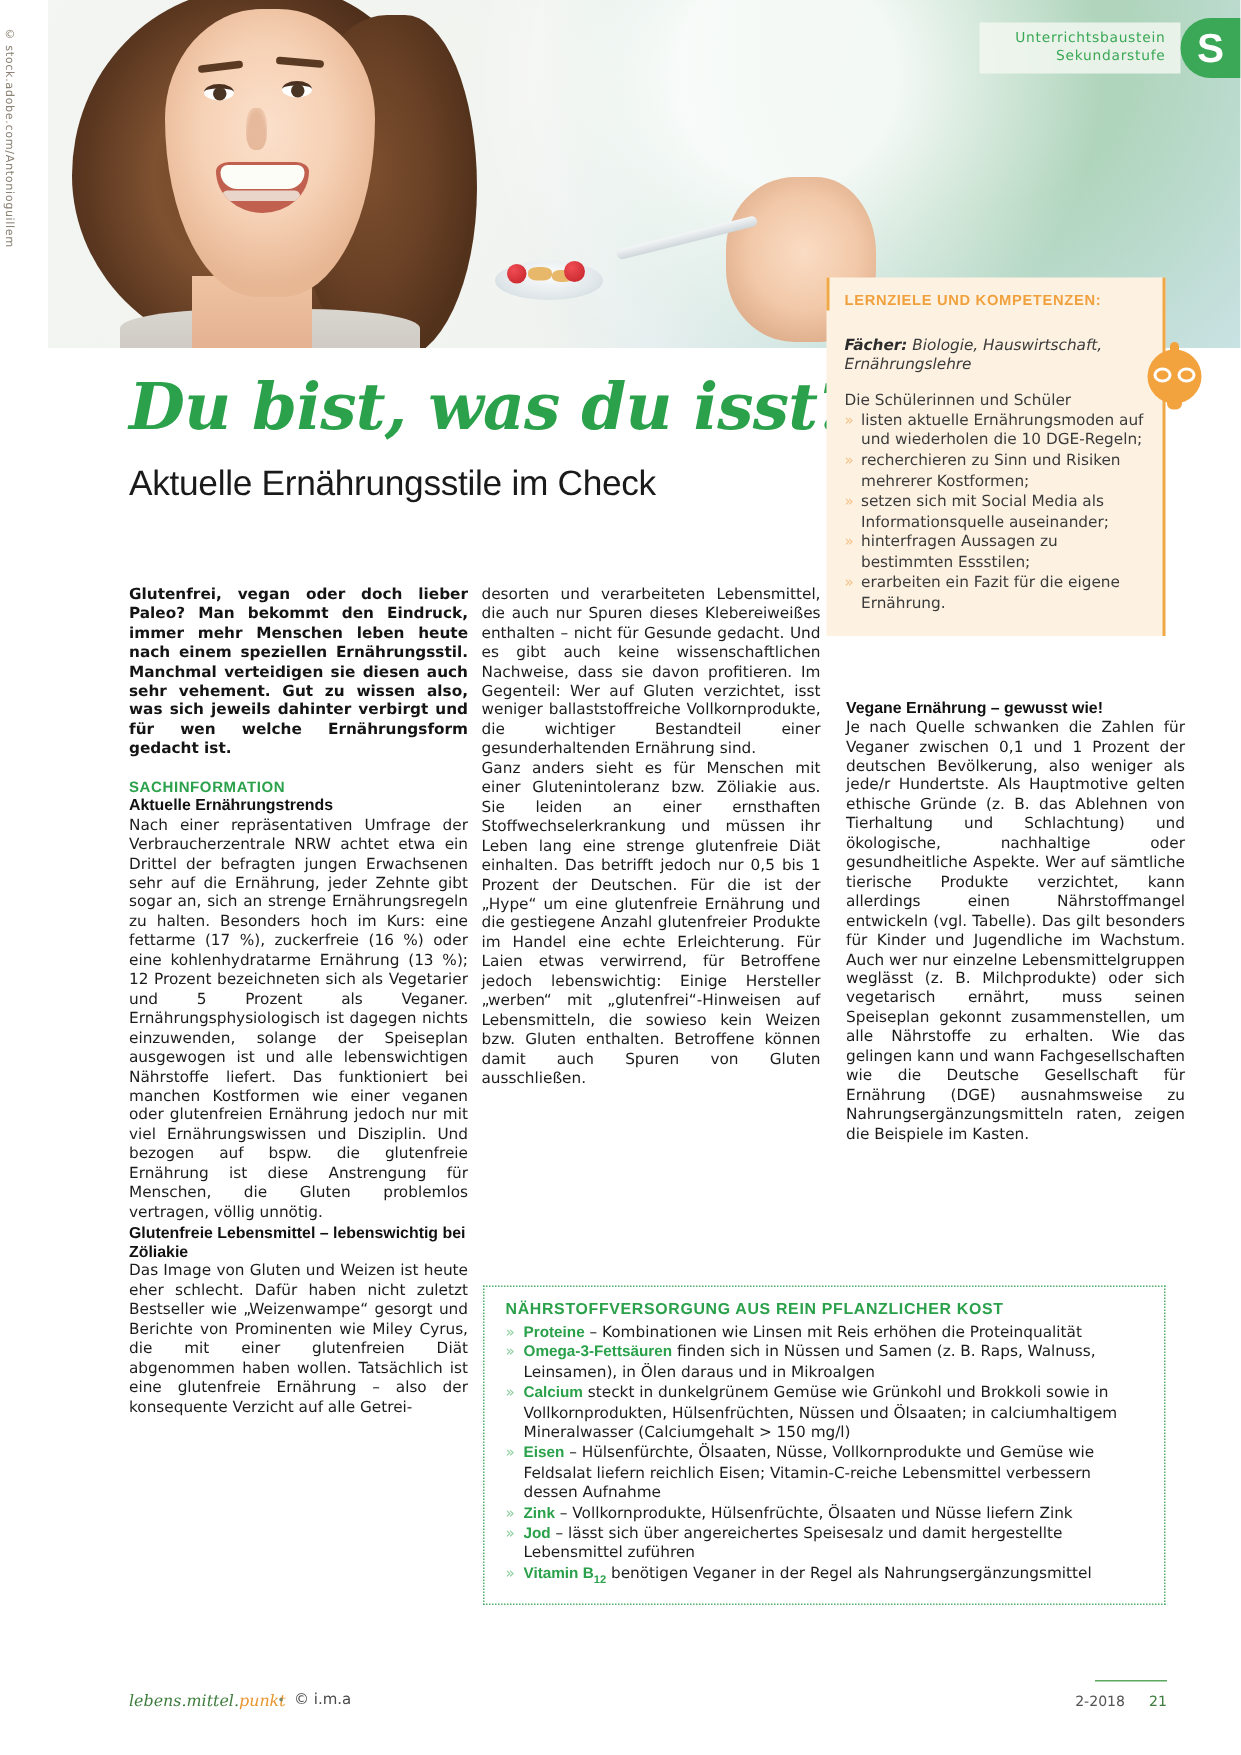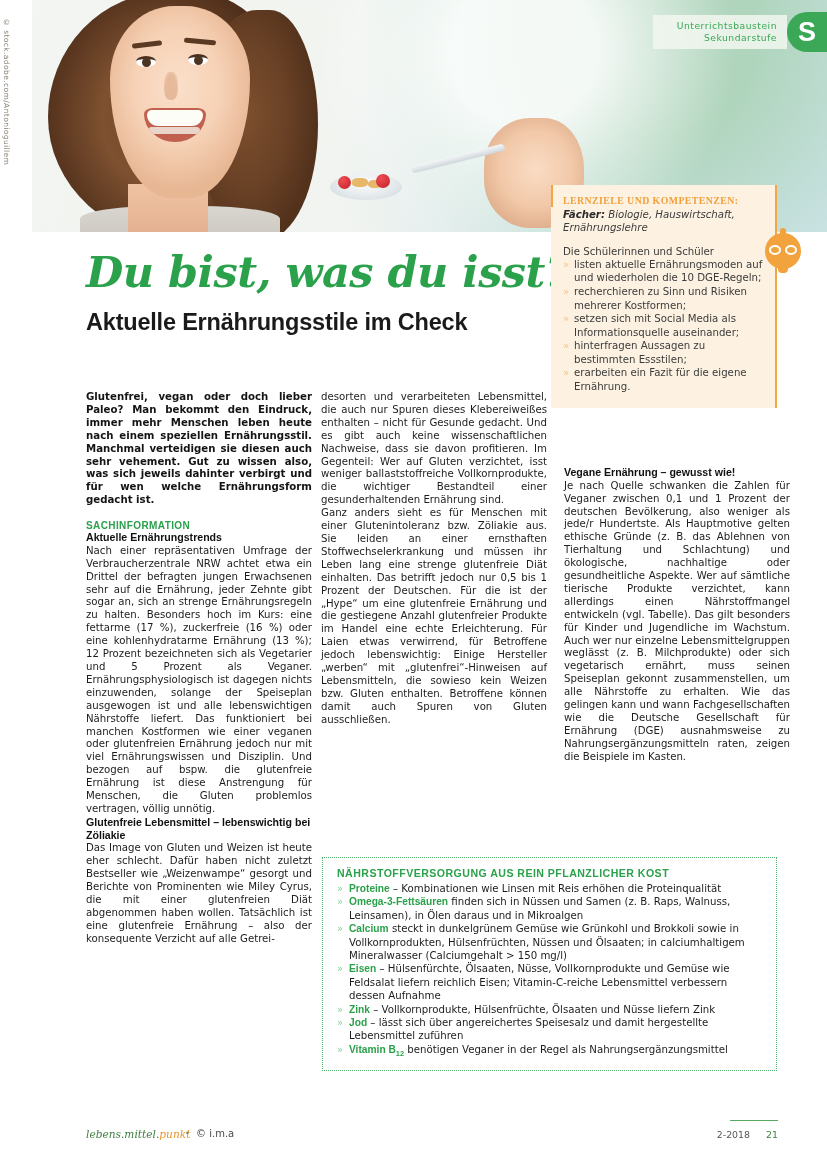--- a/index.html
+++ b/index.html
@@ -120,38 +120,38 @@
   .title-block { position:absolute; left:86px; top:247px; }
   .title-main {
     font-family:"DejaVu Serif", serif;
     font-style: italic; font-weight:bold;
     font-size:43px; color:#2aa14a; letter-spacing:-.5px;
     white-space:nowrap;
   }
   .title-sub {
     margin-top:12px;
     font-family:"Liberation Sans", sans-serif;
-    font-weight:bold; font-size:23.5px; color:#1a1a1a;
+    font-weight:normal; font-size:23.5px; color:#1a1a1a;
     white-space:nowrap; letter-spacing:-.2px;
   }
 
   
   .goals {
     position:absolute; left:551px; top:185px; width:226px;
     background:#fdf2e2;
     border-right:2px solid #f0a846;
     padding:10px 12px 14px 12px;
   }
   .goals::before {
     content:""; position:absolute; left:0; top:0; width:2px; height:22px; background:#f0a846;
   }
   .goals-h {
-    font-family:Liberation Serif, serif;
+    font-family:Liberation Sans, sans-serif;
     font-weight:bold; font-size:9.8px; color:#f0a03c; letter-spacing:.45px;
-    margin-bottom:2px;
+    margin-bottom:18px;
   }
   .goals-fach { font-size:10.2px; color:#3b3b3b; line-height:1.32;font-style:italic; }
   .goals-fach b { color:#2b2b2b; }
   .goals-intro { font-size:10.2px; color:#3b3b3b; margin-top:11px; }
   .goals-list { list-style:none; margin-top:1px; }
   .goals-list li {
     font-size:10.2px; color:#3b3b3b; line-height:1.33;
     padding-left:11px; position:relative; margin-bottom:0px;
   }
   .goals-list li .bullet { position:absolute; left:0; top:0; color:#f5c28a; font-size:10px; }

